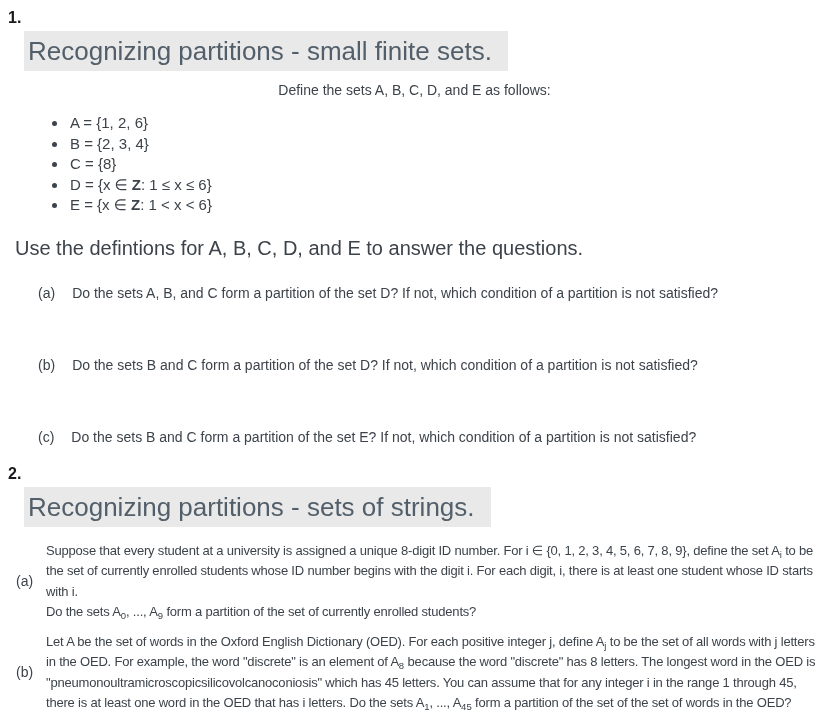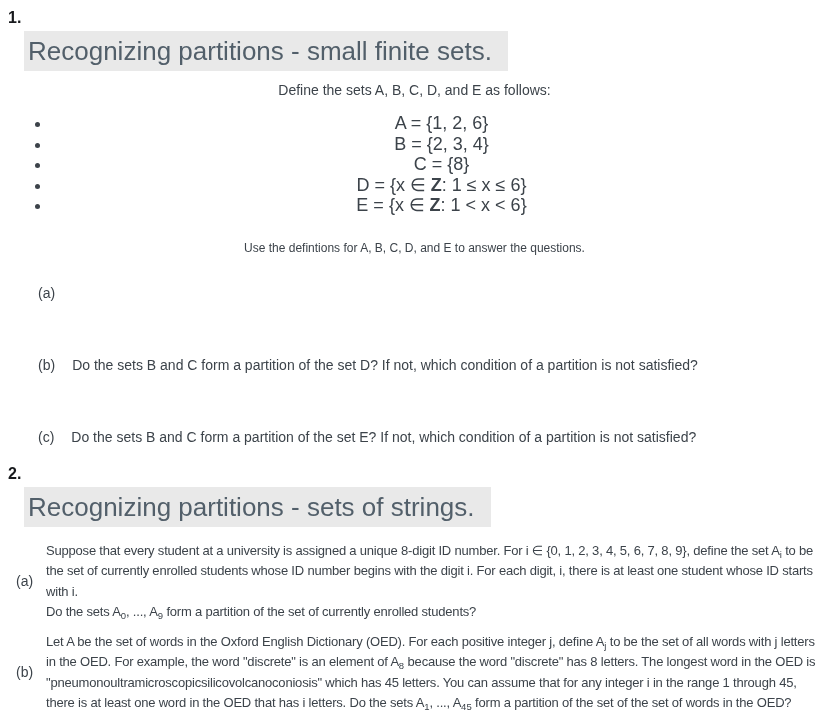--- a/index.html
+++ b/index.html
@@ -34,34 +34,32 @@
     padding:6px 16px 6px 4px;
     margin:0;
   }
   .intro{
     margin:9px 15px 0;
     font-size:14px;
     line-height:20px;
     text-align:center;
   }
   ul.sets{
-    margin:13px 0 0;
+    margin:13px 16px 0;
     padding:0 0 0 52px;
-    font-size:18px;
+    font-size:15px;
     line-height:20.5px;
     list-style:disc;
-    text-align:center;
   }
   ul.sets li{padding-left:2px;}
   .bold-z{font-weight:700;}
   .instructions{
     margin:22px 15px 0;
-    font-size:12px;
+    font-size:20px;
     line-height:20px;
-    text-align:center;
   }
   .q{
     display:flex;
     gap:17px;
     margin:25px 10px 0 38px;
     font-size:14px;
     line-height:21px;
   }
   .q + .q{margin-top:51px;}
   .q-label{flex:none;}
@@ -109,20 +107,21 @@
       <li><span>B = {2, 3, 4}</span><span class="bold-z"></span><span></span></li>
       <li><span>C = {8}</span><span class="bold-z"></span><span></span></li>
       <li><span>D = {x ∈ </span><span class="bold-z">Z</span><span>: 1 ≤ x ≤ 6}</span></li>
       <li><span>E = {x ∈ </span><span class="bold-z">Z</span><span>: 1 &lt; x &lt; 6}</span></li>
     </ul>
 
     <p class="instructions">Use the defintions for A, B, C, D, and E to answer the questions.</p>
 
     <div class="q">
       <span class="q-label">(a)</span>
+      <span class="q-text">Do the sets A, B, and C form a partition of the set D? If not, which condition of a partition is not satisfied?</span>
     </div>
     <div class="q">
       <span class="q-label">(b)</span>
       <span class="q-text">Do the sets B and C form a partition of the set D? If not, which condition of a partition is not satisfied?</span>
     </div>
     <div class="q">
       <span class="q-label">(c)</span>
       <span class="q-text">Do the sets B and C form a partition of the set E? If not, which condition of a partition is not satisfied?</span>
     </div>
   </section>

